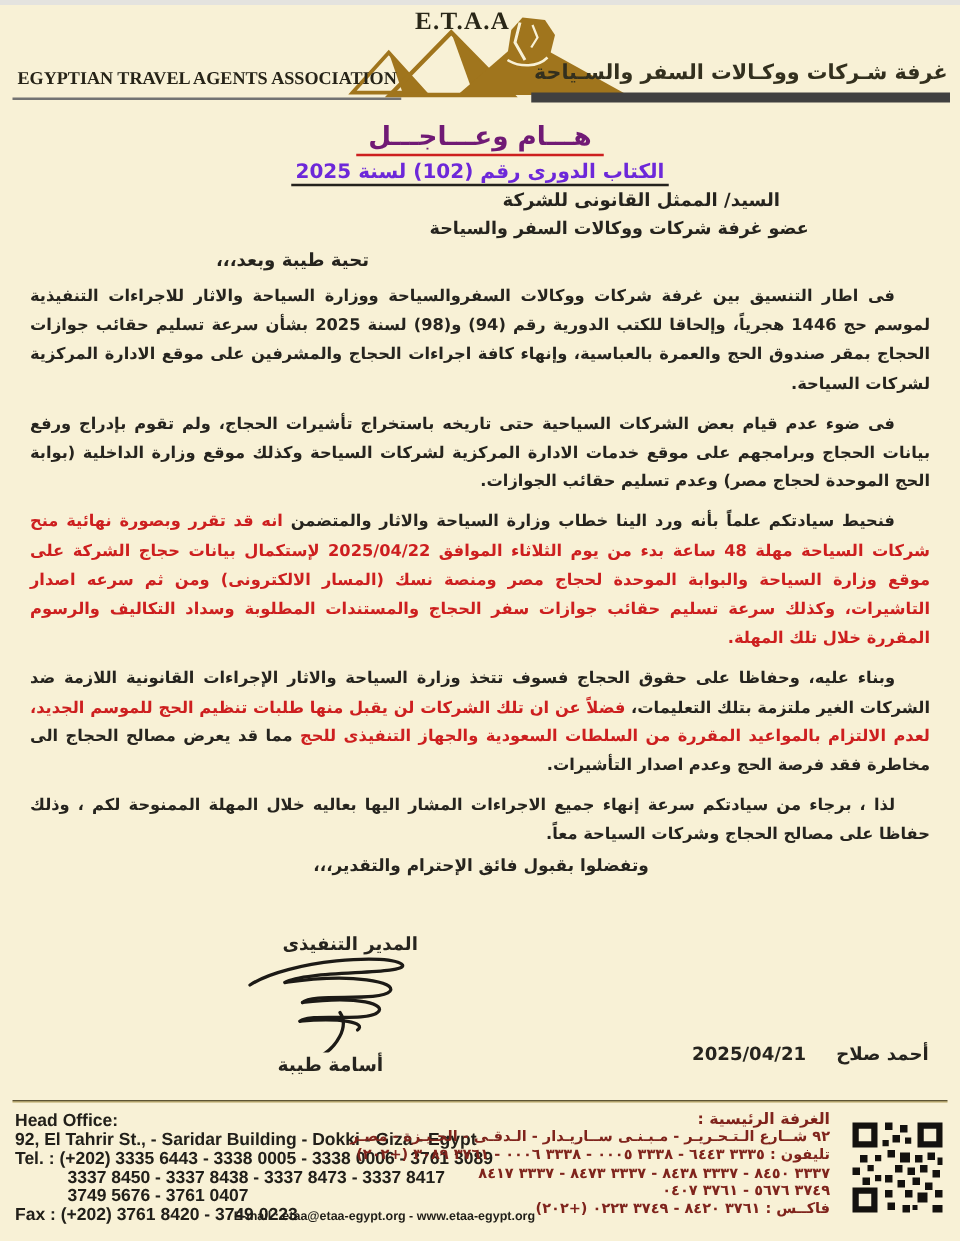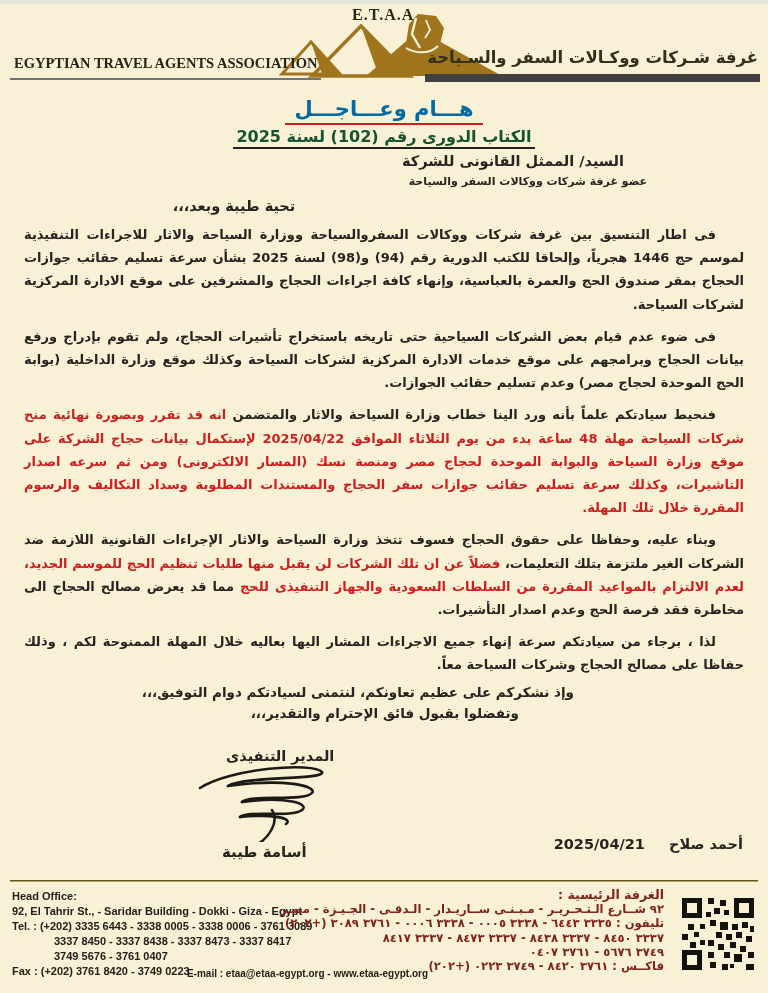--- a/index.html
+++ b/index.html
@@ -2,54 +2,54 @@
 <html lang="ar"><head>
 <meta charset="utf-8">
 <style>
   html,body{margin:0;padding:0;}
   body{width:768px;height:993px;position:relative;background:#f8f1d6;overflow:hidden;
        font-family:"DejaVu Sans",sans-serif;color:#26241e;}
   .topstrip{position:absolute;top:0;left:0;width:768px;height:4px;background:#e4e3df;}
   
   .logo{position:absolute;top:8px;left:278px;width:225px;height:84px;}
   .etaa-acronym{position:absolute;top:6px;left:332px;font-family:"Liberation Serif",serif;
-       font-weight:bold;font-size:16px;color:#2a2718;letter-spacing:1px;margin-left:20px;}
+       font-weight:bold;font-size:20px;color:#2a2718;letter-spacing:1px;}
   .name-en{position:absolute;top:55px;left:10px;font-family:"Liberation Serif",serif;
        font-weight:bold;font-size:14.5px;color:#262317;border-bottom:2px solid #737373;
        padding:0 4px 6px 4px;}
   .name-ar{position:absolute;top:48px;right:8px;direction:rtl;font-weight:bold;font-size:16.5px;
        color:#33301e;border-bottom:8px solid #404040;padding:0 2px 7px 2px;}
   
   .urgent{position:absolute;top:97px;width:768px;text-align:center;}
-  .urgent span{display:inline-block;color:#0369a1;font-weight:bold;font-size:21px;
+  .urgent span{display:inline-block;color:#701a75;font-weight:bold;font-size:21px;
        border-bottom:2.5px solid #cd1f1f;padding:0 10px 2px 10px;direction:rtl;}
   .circular{position:absolute;top:127px;width:768px;text-align:center;}
-  .circular span{display:inline-block;direction:rtl;font-weight:bold;font-size:16px;color:#14532d;
+  .circular span{display:inline-block;direction:rtl;font-weight:bold;font-size:16px;color:#6d28d9;
        border-bottom:2px solid #24221c;padding:0 3px 1px 3px;}
   
   .letter{position:absolute;top:153px;left:24px;width:720px;direction:rtl;font-weight:bold;}
   .addr1{font-size:14.5px;margin:0 120px 0 0;}
-  .addr2{font-size:11px;margin:6px 97px 0 0;}
+  .addr2{font-size:14px;margin:6px 97px 0 0;}
   .greeting{font-size:14.5px;margin:10px 300px 0 0;white-space:nowrap;text-align:center;}
   .par{font-size:13px;line-height:23.2px;text-align:justify;text-indent:28px;margin:9px 0 0 0;}
   .red{color:#cd1f1f;}
   .closing1{font-size:13.5px;margin:7px 170px 0 0;white-space:nowrap;}
   .closing2{font-size:13.5px;margin:5px 225px 0 0;white-space:nowrap;}
   
   .sig-title{position:absolute;left:226px;top:748px;direction:rtl;font-weight:bold;font-size:14.5px;}
   .sig-svg{position:absolute;left:192px;top:762px;}
   .sig-name{position:absolute;left:222px;top:843px;direction:rtl;font-weight:bold;font-size:15px;}
   .date-note{position:absolute;top:836px;right:25px;display:flex;direction:ltr;gap:24px;
        font-weight:bold;font-size:14.5px;}
   .date-note .nm{direction:rtl;}
   
   .divider{position:absolute;top:880px;left:10px;width:748px;height:0;
        border-top:1px solid #5d5434;box-shadow:0 1px 0 #b3a05c;}
   .f-en{position:absolute;top:889px;left:12px;width:392px;font-family:"Liberation Sans",sans-serif;
-       font-weight:bold;color:#22201a;font-size:11px;line-height:15px;}
+       font-weight:bold;color:#22201a;font-size:14px;line-height:15px;}
   .f-en .indent{padding-left:42px;}
   .f-ar{position:absolute;top:888px;right:104px;width:450px;direction:rtl;text-align:right;
        font-weight:bold;color:#7f241c;font-size:11.6px;line-height:14.2px;}
   .f-ar .lbl{font-size:12.6px;}
   .f-ar .num{padding-left:0;}
   .qr{position:absolute;top:896px;right:12px;width:76px;height:76px;}
   .email{position:absolute;top:968px;width:615px;text-align:center;
        font-family:"Liberation Sans",sans-serif;font-weight:bold;font-size:10px;color:#201e18;}
 </style>
 </head>
@@ -89,21 +89,20 @@
   <div class="addr1">السيد/ الممثل القانونى للشركة</div>
   <div class="addr2">عضو غرفة شركات ووكالات السفر والسياحة</div>
   <div class="greeting">تحية طيبة وبعد،،،</div>
 
   <p class="par">فى اطار التنسيق بين غرفة شركات ووكالات السفروالسياحة ووزارة السياحة والاثار للاجراءات التنفيذية لموسم حج 1446 هجرياً، وإلحاقا للكتب الدورية رقم (94) و(98) لسنة 2025 بشأن سرعة تسليم حقائب جوازات الحجاج بمقر صندوق الحج والعمرة بالعباسية، وإنهاء كافة اجراءات الحجاج والمشرفين على موقع الادارة المركزية لشركات السياحة.</p>
   <p class="par">فى ضوء عدم قيام بعض الشركات السياحية حتى تاريخه باستخراج تأشيرات الحجاج، ولم تقوم بإدراج ورفع بيانات الحجاج وبرامجهم على موقع خدمات الادارة المركزية لشركات السياحة وكذلك موقع وزارة الداخلية (بوابة الحج الموحدة لحجاج مصر) وعدم تسليم حقائب الجوازات.</p>
   <p class="par"><span>فنحيط سيادتكم علماً بأنه ورد الينا خطاب وزارة السياحة والاثار والمتضمن </span><span class="red">انه قد تقرر وبصورة نهائية منح شركات السياحة مهلة 48 ساعة بدء من يوم الثلاثاء الموافق 2025/04/22 لإستكمال بيانات حجاج الشركة على موقع وزارة السياحة والبوابة الموحدة لحجاج مصر ومنصة نسك (المسار الالكترونى) ومن ثم سرعه اصدار التاشيرات، وكذلك سرعة تسليم حقائب جوازات سفر الحجاج والمستندات المطلوبة وسداد التكاليف والرسوم المقررة خلال تلك المهلة.</span></p>
   <p class="par"><span>وبناء عليه، وحفاظا على حقوق الحجاج فسوف تتخذ وزارة السياحة والاثار الإجراءات القانونية اللازمة ضد الشركات الغير ملتزمة بتلك التعليمات، </span><span class="red">فضلاً عن ان تلك الشركات لن يقبل منها طلبات تنظيم الحج للموسم الجديد، لعدم الالتزام بالمواعيد المقررة من السلطات السعودية والجهاز التنفيذى للحج</span><span> مما قد يعرض مصالح الحجاج الى مخاطرة فقد فرصة الحج وعدم اصدار التأشيرات.</span></p>
   <p class="par">لذا ، برجاء من سيادتكم سرعة إنهاء جميع الاجراءات المشار اليها بعاليه خلال المهلة الممنوحة لكم ، وذلك حفاظا على مصالح الحجاج وشركات السياحة معاً.</p>
 
-  <div class="closing1">وإذ نشكركم على عظيم تعاونكم، لنتمنى لسيادتكم دوام التوفيق،،،</div>
   <div class="closing2">وتفضلوا بقبول فائق الإحترام والتقدير،،،</div>
 </div>
 
 <div class="sig-title">المدير التنفيذى</div>
 <div class="sig-svg">
   <svg width="150" height="80" viewBox="0 0 150 80">
     <g fill="none" stroke="#1c1a16" stroke-width="2.6" stroke-linecap="round">
       <path d="M8,26 C38,6 122,0 130,10 C134,18 52,14 36,24"></path>
       <path d="M36,24 C92,16 126,24 120,31 C112,40 58,32 50,40"></path>
       <path d="M50,40 C96,34 118,42 110,48 C100,56 56,48 48,55"></path>

